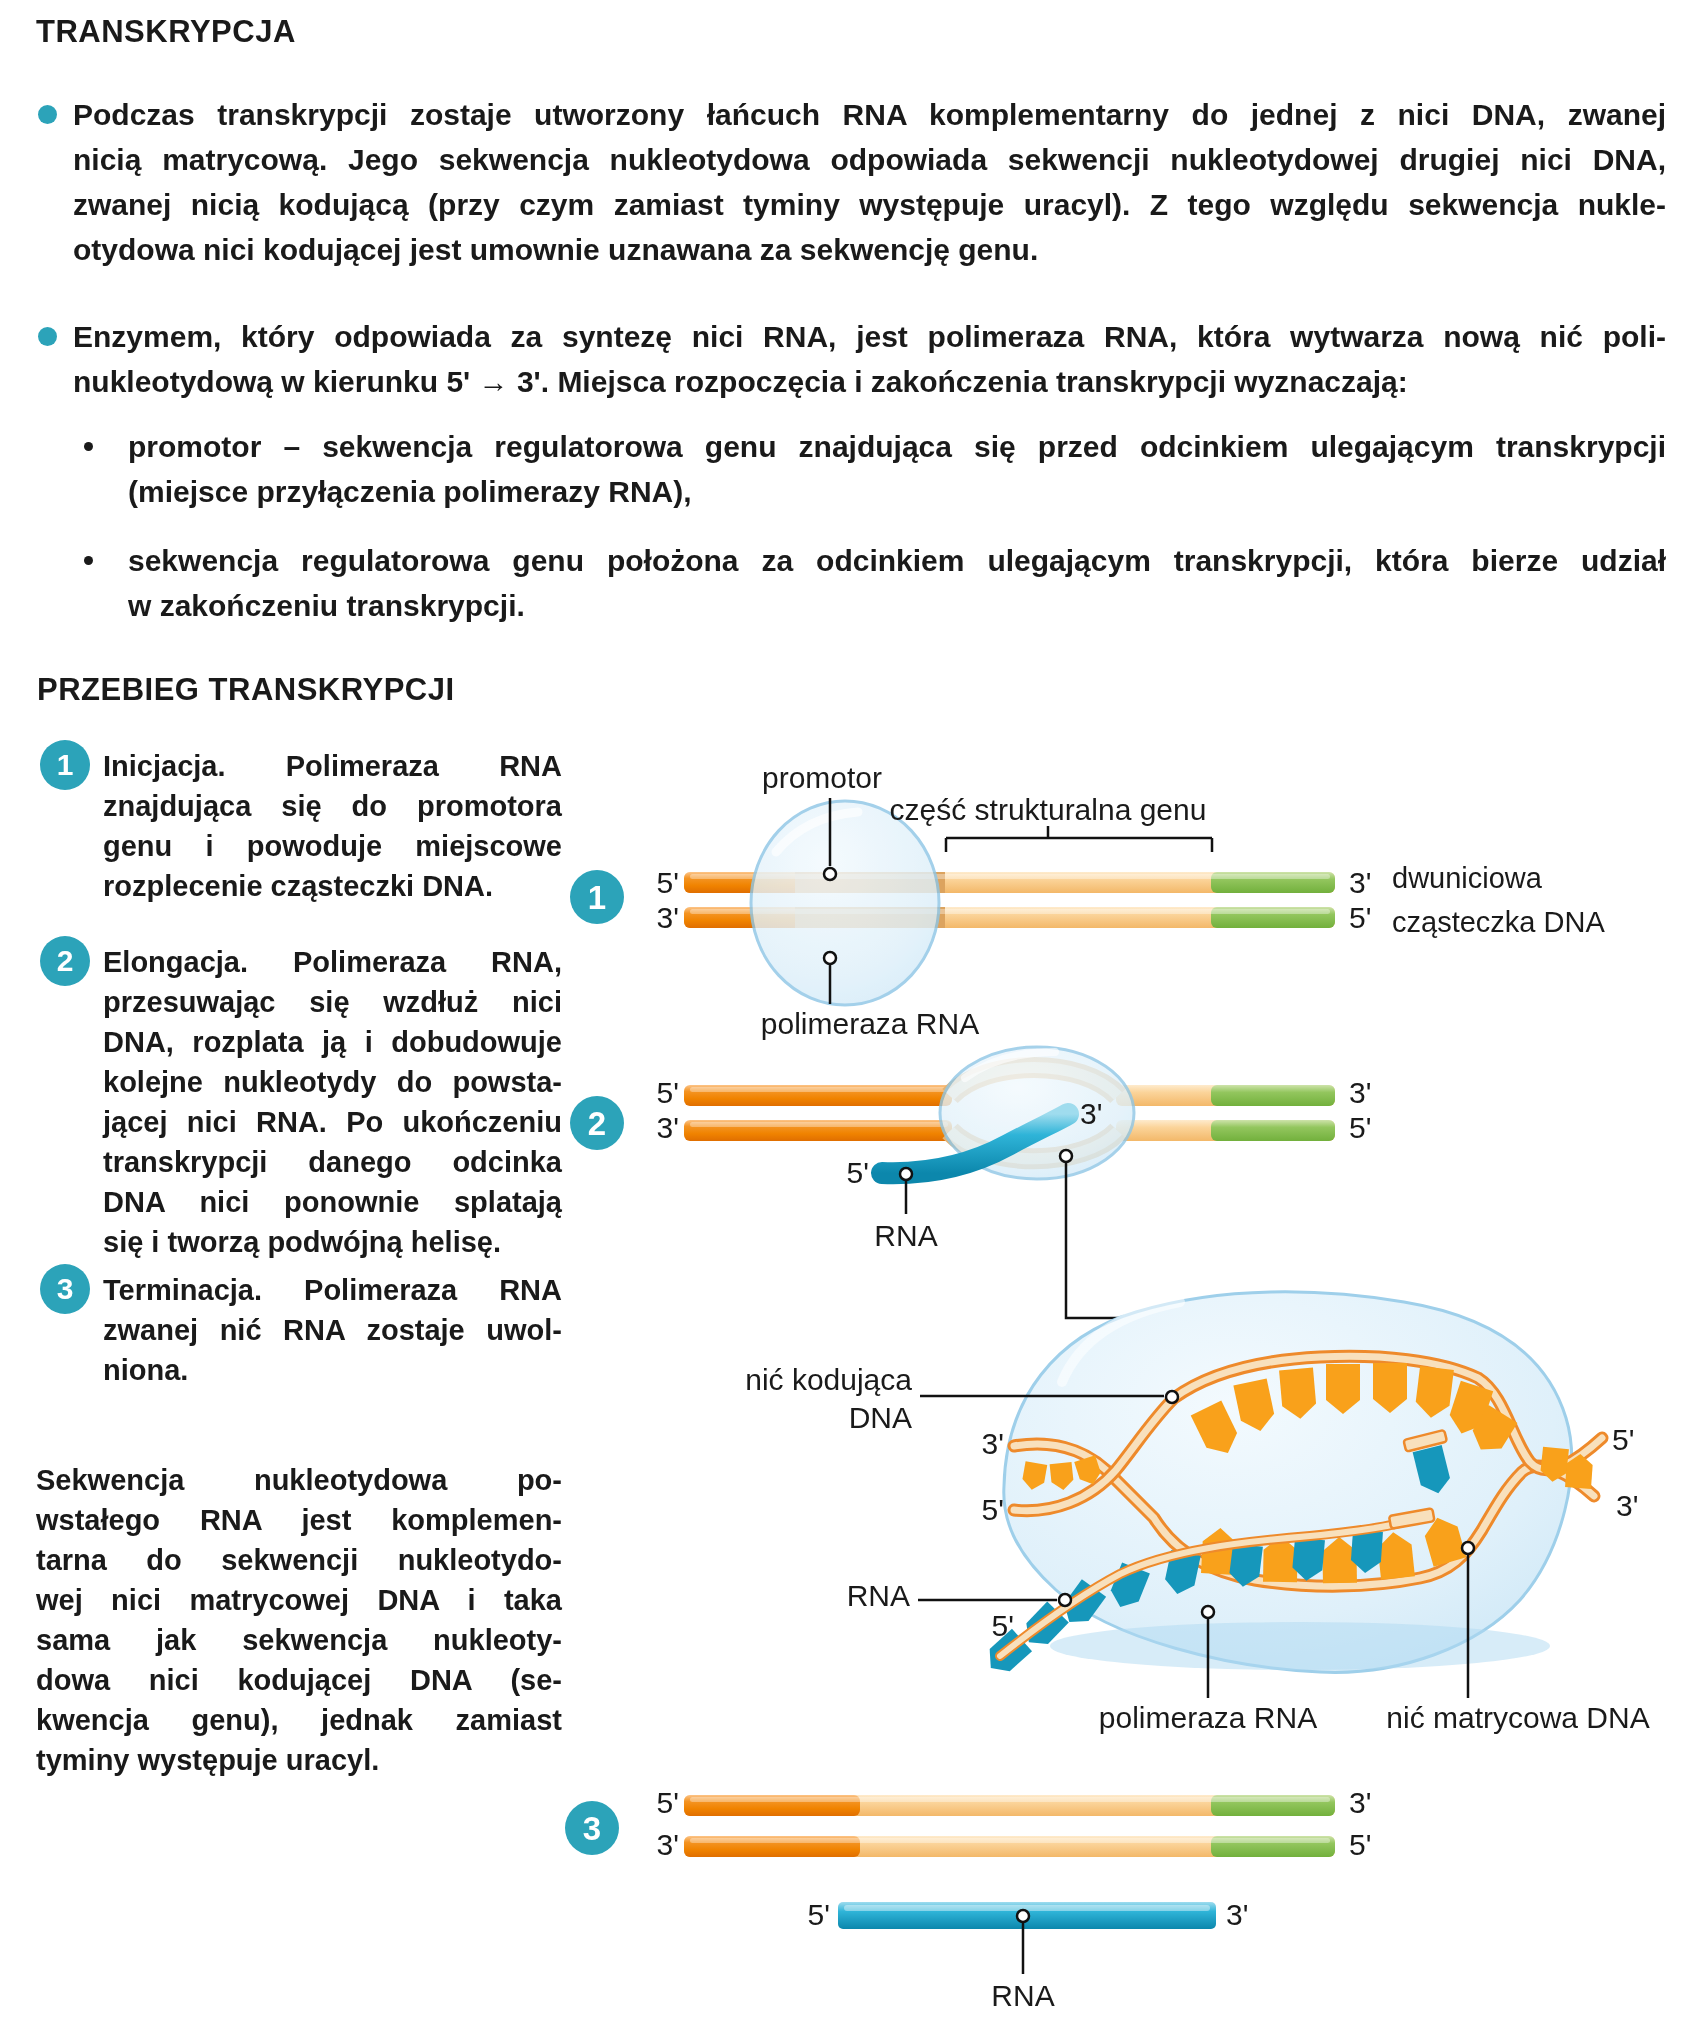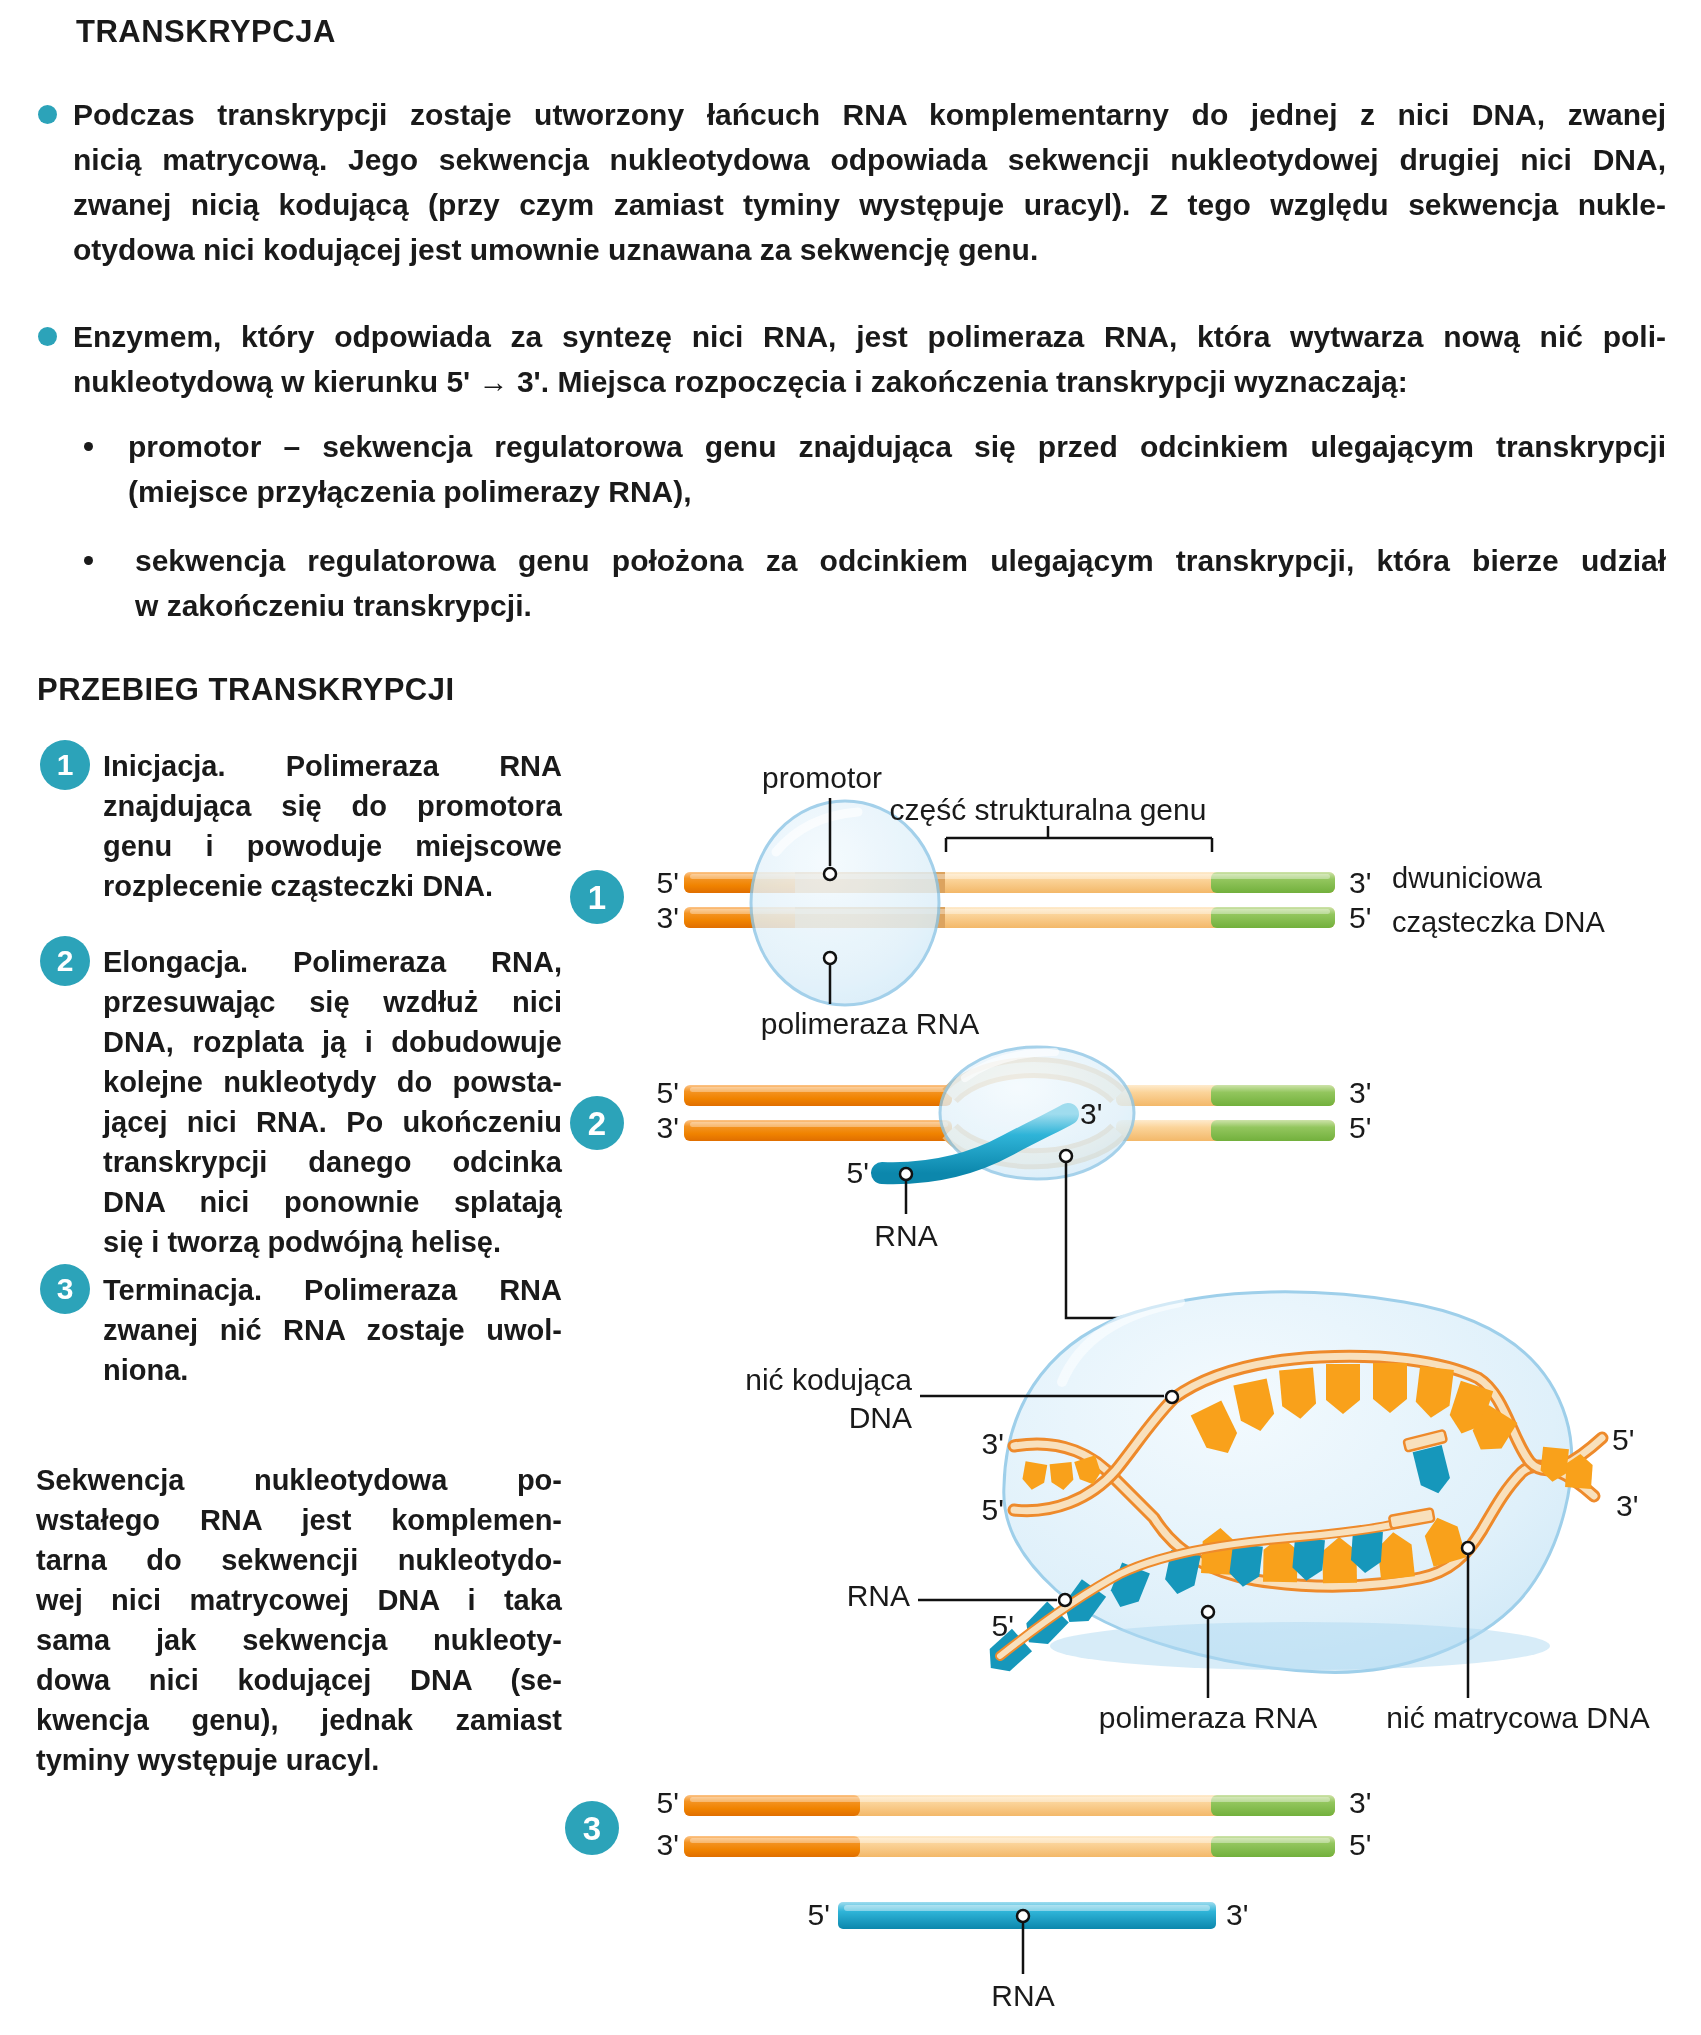--- a/index.html
+++ b/index.html
@@ -30,21 +30,21 @@
   .conn{stroke:#111;stroke-width:2.5;fill:none;}
   .dotc{fill:#fff;stroke:#111;stroke-width:2.5;}
   .toothO{fill:#F9A11B;}
   .toothB{fill:#1697BB;}
 </style>
 </head>
 <body>
 
 <div class="page">
 
-  <div class="abs h1" style="left:36px;top:14px;margin-left:40px;">TRANSKRYPCJA</div>
+  <div class="abs h1" style="left:36px;top:14px;">TRANSKRYPCJA</div>
 
   <div class="abs bullet" style="left:38px;top:92px;width:1628px;">
     <span class="dot"></span>
     <div class="btext">
         <div class="ln">Podczas transkrypcji zostaje utworzony łańcuch RNA komplementarny do jednej z nici DNA, zwanej</div>
         <div class="ln"><b>nicią matrycową</b>. Jego sekwencja nukleotydowa odpowiada sekwencji nukleotydowej drugiej nici DNA,</div>
         <div class="ln">zwanej <b>nicią kodującą</b> (przy czym zamiast tyminy występuje uracyl). Z tego względu sekwencja nukle-</div>
         <div class="ln last">otydowa nici kodującej jest umownie uznawana za sekwencję genu.</div>
       </div>
   </div>
@@ -58,21 +58,21 @@
   </div>
 
   <div class="abs bullet" style="left:84px;top:424px;width:1582px;">
     <span class="sdot"></span>
     <div class="stext">
         <div class="ln">promotor – sekwencja regulatorowa genu znajdująca się przed odcinkiem ulegającym transkrypcji</div>
         <div class="ln last">(miejsce przyłączenia polimerazy RNA),</div>
       </div>
   </div>
 
-  <div class="abs bullet" style="left:84px;top:538px;width:1582px;gap:7px;">
+  <div class="abs bullet" style="left:84px;top:538px;width:1582px;">
     <span class="sdot"></span>
     <div class="stext">
         <div class="ln">sekwencja regulatorowa genu położona za odcinkiem ulegającym transkrypcji, która bierze udział</div>
         <div class="ln last">w zakończeniu transkrypcji.</div>
       </div>
   </div>
 
   <div class="abs h1" style="left:37px;top:672px;">PRZEBIEG TRANSKRYPCJI</div>
 
   <div class="abs step" style="left:40px;top:746px;">

